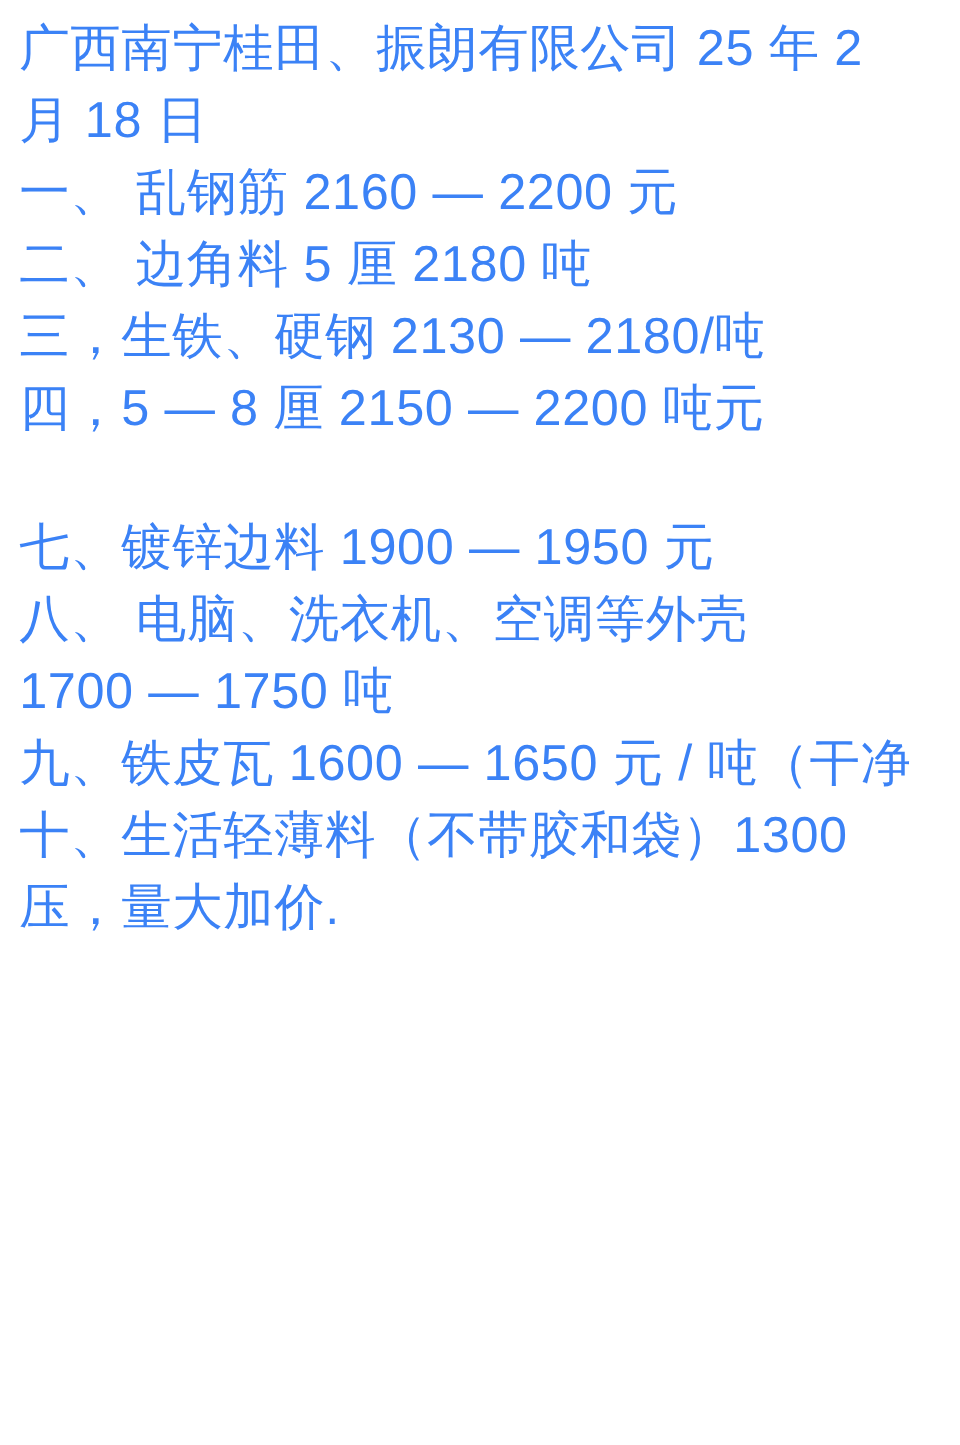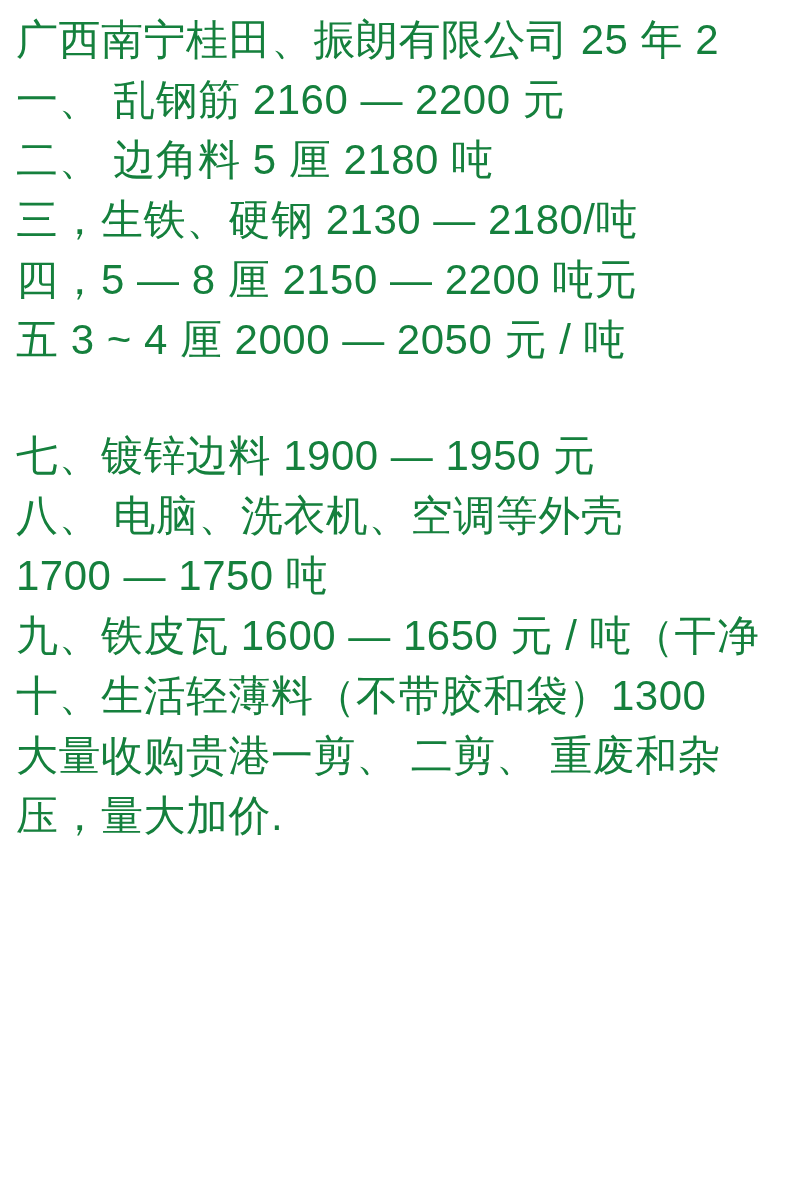--- a/index.html
+++ b/index.html
@@ -20,43 +20,42 @@
     box-sizing: border-box;
     padding: 10px 14px 0 16px;
   }
   .line {
     font-size: 42px;
     line-height: 60px;
     font-weight: 500;
     letter-spacing: 0.5px;
     white-space: pre-wrap;
     word-break: break-all;
-    color: #15803d;
+    color: #3b82f6;
   }
   .spacer {
     height: 56px;
   }
 </style>
 </head>
 <body>
 
 <div class="page">
 
   <div class="line">广西南宁桂田、振朗有限公司 25 年 2</div>
+  <div class="line">月 18 日</div>
 
   <div class="line">一、 乱钢筋 2160 — 2200 元</div>
   <div class="line">二、 边角料 5 厘 2180 吨</div>
   <div class="line">三，生铁、硬钢 2130 — 2180/吨</div>
   <div class="line">四，5 — 8 厘 2150 — 2200 吨元</div>
-  <div class="line">五 3 ~ 4 厘 2000 — 2050 元 / 吨</div>
 
   <div class="spacer"></div>
 
   <div class="line">七、镀锌边料 1900 — 1950 元</div>
   <div class="line">八、 电脑、洗衣机、空调等外壳</div>
   <div class="line">1700 — 1750 吨</div>
   <div class="line">九、铁皮瓦 1600 — 1650 元 / 吨（干净</div>
   <div class="line">十、生活轻薄料（不带胶和袋）1300</div>
 
-  <div class="line">大量收购贵港一剪、 二剪、 重废和杂</div>
   <div class="line">压，量大加价.</div>
 
 </div>
 
 </body></html>

